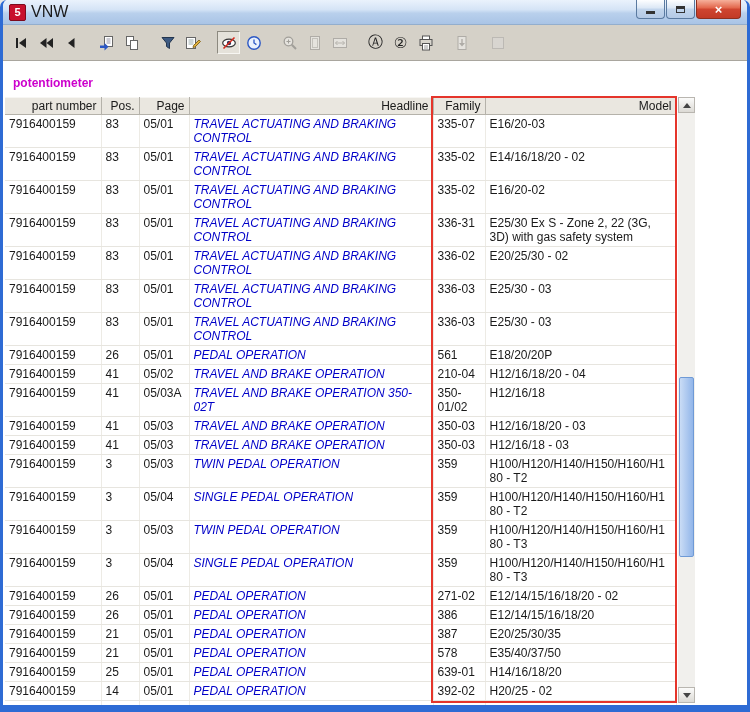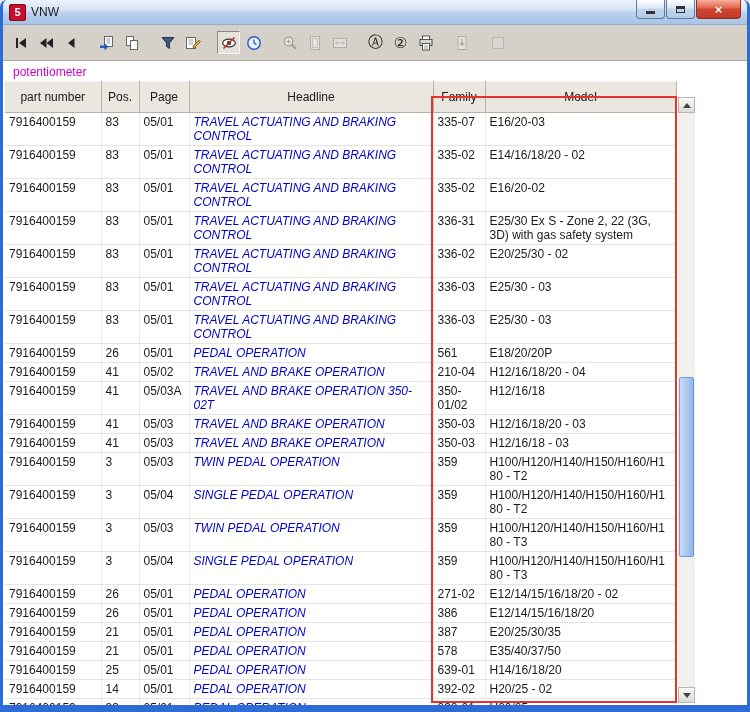--- a/index.html
+++ b/index.html
@@ -18,21 +18,21 @@
   .titlebar{
     position:relative;height:24px;display:flex;align-items:center;
     background:linear-gradient(180deg,#eaf2fc 0%,#d5e4f6 40%,#b9d0ec 55%,#a9c4e6 100%);
     border-bottom:1px solid #93aecd;border-radius:5px 5px 0 0;
   }
   .app-icon{
     width:15px;height:15px;margin:0 5px 0 6px;background:#c8102e;color:#fff;
     font-weight:bold;font-size:11px;line-height:15px;text-align:center;
     border:1px solid #7d0a1d;border-radius:2px;flex:0 0 auto;
   }
-  .title-text{font-size:12px;color:#1a1a1a;}
+  .title-text{font-size:16px;color:#1a1a1a;}
   .win-controls{position:absolute;top:0;right:6px;display:flex;gap:1px;}
   .wbtn{
     width:29px;height:19px;box-sizing:border-box;border:1px solid #5a7aa0;border-top:none;
     border-radius:0 0 4px 4px;display:flex;align-items:center;justify-content:center;
     background:linear-gradient(#fdfeff,#dbe7f5 45%,#c2d5ec 50%,#b4cae6);padding:0;cursor:default;
   }
   .wbtn.close{
     width:45px;background:linear-gradient(#f6b09b,#e2654a 45%,#cf4530 50%,#c23a26);
     border-color:#8e2f1f;color:#fff;font-weight:bold;font-size:13px;line-height:1;
   }
@@ -47,31 +47,31 @@
     width:23px;height:23px;box-sizing:border-box;border:1px solid transparent;background:transparent;
     display:flex;align-items:center;justify-content:center;padding:0;font-family:"DejaVu Sans",sans-serif;
   }
   .tbtn.glyph{font-size:15px;color:#222;}
   .tbtn.pressed{border-color:#8c897f #f7f6f2 #f7f6f2 #8c897f;background:#e5e2da;}
   .tbtn.disabled{opacity:.4;filter:grayscale(1);}
   .tbtn.gap{margin-left:11px;}
   .ticon{display:flex;align-items:center;justify-content:center;}
   
   .search-term{
-    height:20px;box-sizing:border-box;padding:4px 0 0 10px;
-    font-size:12px;font-weight:normal;color:var(--magenta);background:#fff;
+    height:36px;box-sizing:border-box;padding:15px 0 0 10px;
+    font-size:12px;font-weight:bold;color:var(--magenta);background:#fff;
   }
   
   table{border-collapse:collapse;table-layout:fixed;width:671px;margin-left:2px;}
   col.c-part{width:96px}col.c-pos{width:38px}col.c-page{width:50px}
   col.c-headline{width:244px}col.c-family{width:52px}col.c-model{width:191px}
   th{
     background:#eae7e0;border-right:1px solid #b5b2aa;border-bottom:1px solid #b5b2aa;
-    border-top:1px solid #f7f6f3;font-weight:normal;text-align:center;
-    font-size:12px;height:31px;box-sizing:border-box;padding:1px 4px;color:#1a1a1a;
+    border-top:1px solid #f7f6f3;font-weight:normal;text-align:right;
+    font-size:12px;height:17px;box-sizing:border-box;padding:1px 4px;color:#1a1a1a;
   }
   td{
     border-right:1px solid #edebe5;border-bottom:1px solid #e7e5df;
     padding:2px 4px;font-size:12px;line-height:14px;vertical-align:top;
     overflow-wrap:anywhere;color:#1a1a1a;
   }
   td.headline{color:var(--link);font-style:italic;}
   
   .vscroll{position:absolute;left:675px;top:97px;width:17px;height:606px;background:#f1f0ed;}
   .sbtn{

